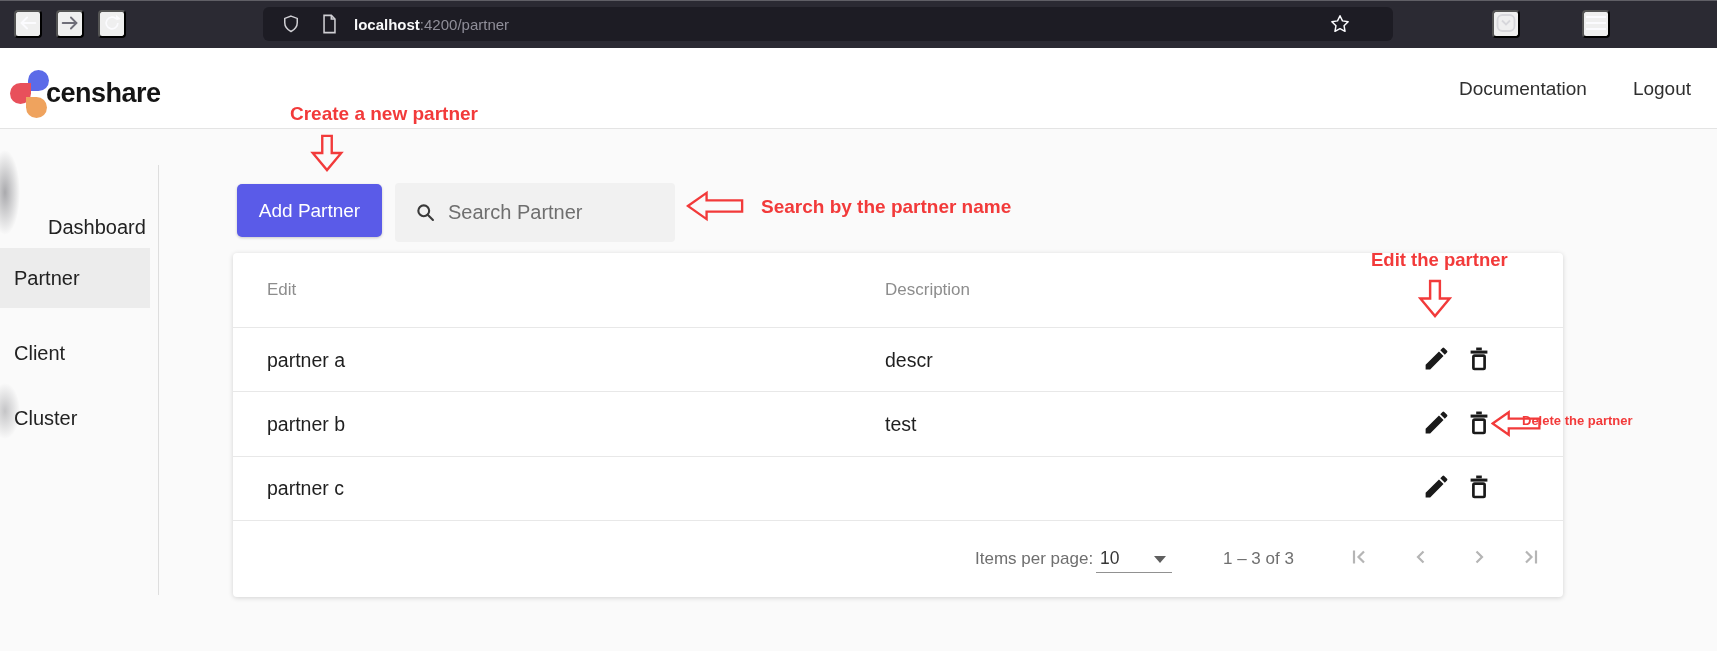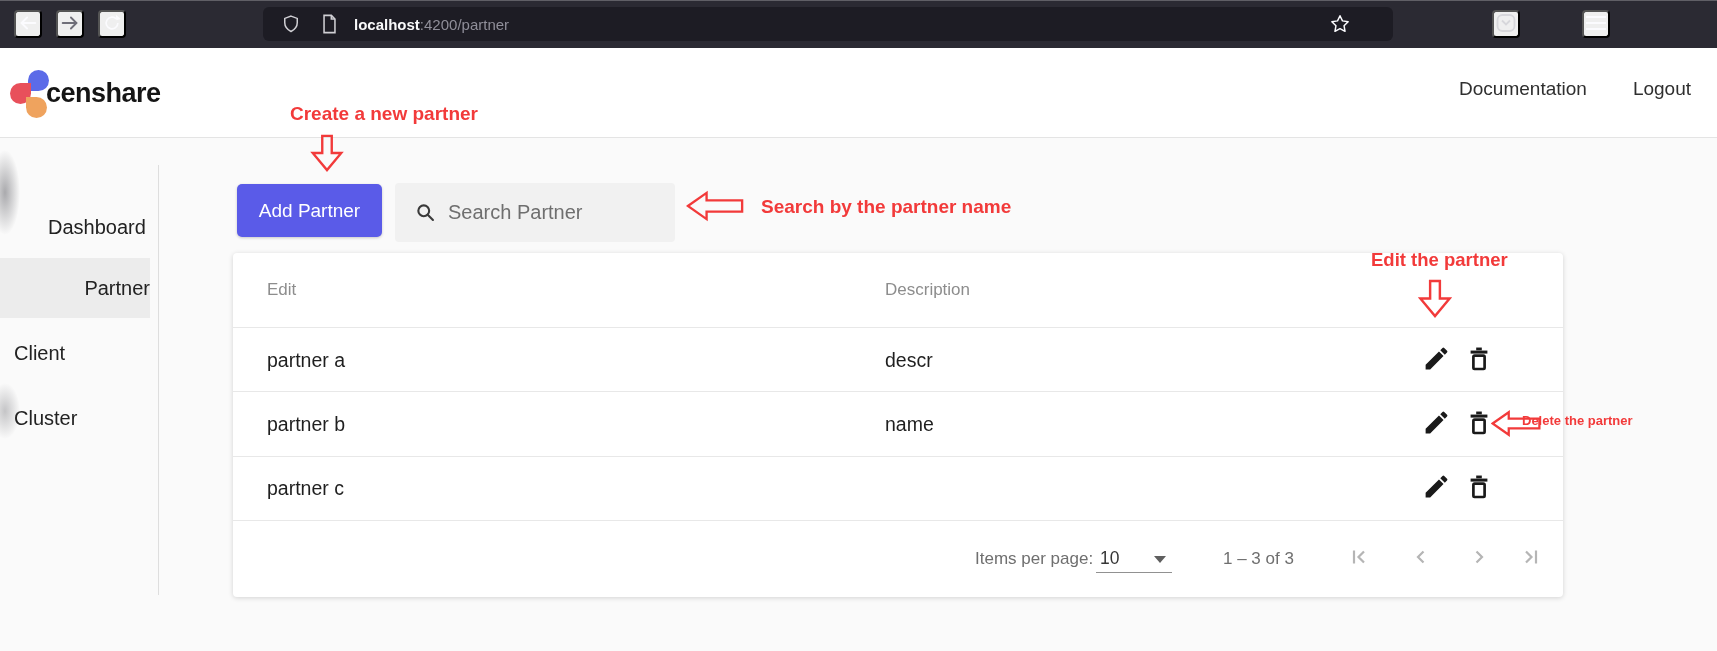--- a/index.html
+++ b/index.html
@@ -13,21 +13,21 @@
     align-items:center;justify-content:center;cursor:pointer;}
   .urlbar{position:absolute;left:263px;top:7px;width:1130px;height:34px;background:#1d1c24;
     border-radius:6px;display:flex;align-items:center;}
   .urlbar .u-icon{margin-left:18px;display:flex;align-items:center;}
   .url-text{margin-left:16px;font-size:15px;white-space:nowrap;}
   .url-host{color:#f9f9fa;font-weight:600;}
   .url-rest{color:#8f8e99;}
   .star-wrap{position:absolute;right:42px;top:6px;width:22px;height:22px;}
 
   
-  .app-header{position:absolute;left:0;top:48px;width:1717px;height:90px;background:#ffffff;
+  .app-header{position:absolute;left:0;top:48px;width:1717px;height:81px;background:#ffffff;
     border-bottom:1px solid #e4e4e4;}
   .logo{position:absolute;left:10px;top:22px;width:240px;height:50px;}
   .petal{position:absolute;width:21px;height:21px;}
   .petal.blue{left:18px;top:0;background:#5b6be8;border-radius:50% 50% 50% 0;}
   .petal.red{left:0;top:13px;background:#e8505b;border-radius:50% 0 50% 50%;}
   .petal.orange{left:16px;top:27px;background:#efa35e;border-radius:0 50% 50% 50%;}
   .wordmark{position:absolute;left:36px;top:8px;font-size:27px;font-weight:600;color:#151515;letter-spacing:-0.5px;}
   .header-links{position:absolute;right:26px;top:0;height:81px;display:flex;align-items:center;gap:46px;}
   .header-link{font-size:19px;color:#2f2f2f;cursor:pointer;}
 
@@ -156,21 +156,21 @@
     <div class="header-links">
       <span class="header-link">Documentation</span>
       <span class="header-link">Logout</span>
     </div>
   </div>
 
   <div class="smudge" style="top:150px;height:85px;opacity:.45;"></div>
   <div class="smudge" style="top:383px;height:56px;opacity:.3;"></div>
   <div class="side-divider"></div>
   <div class="side-item" style="top:197px;margin-left:34px;"><span>Dashboard</span></div>
-  <div class="side-item active" style="top:258px;text-align:right;"><span>Partner</span></div>
+  <div class="side-item active" style="top:248px;"><span>Partner</span></div>
   <div class="side-item" style="top:323px;"><span>Client</span></div>
   <div class="side-item" style="top:388px;"><span>Cluster</span></div>
 
   <button class="add-btn">Add Partner</button>
   <div class="search-box">
     <span style="display:flex;">
       <svg width="21" height="21" viewBox="0 0 24 24" fill="none" stroke="#3a3a3a" stroke-width="2.4" stroke-linecap="round">
           <circle cx="10" cy="10" r="6.2"></circle>
           <path d="M14.8 14.8L20.5 20.5"></path>
         </svg>
@@ -198,21 +198,21 @@
                 <rect x="9.6" y="2.6" width="4.8" height="2.4" fill="#1a1a1a"></rect>
                 <rect x="4.8" y="5.2" width="14.4" height="2.6" fill="#1a1a1a"></rect>
                 <rect x="7.2" y="9.6" width="9.6" height="11.4" rx="1" stroke="#1a1a1a" stroke-width="2.3"></rect>
               </svg></span>
           </button>
       </span>
     </div>
 
     <div class="t-row t-data">
       <span class="cell col-name cell-txt">partner b</span>
-      <span class="cell col-desc cell-txt">name</span>
+      <span class="cell col-desc cell-txt">test</span>
       <span class="row-actions">
         <button class="icon-btn">
             <span><svg width="29" height="29" viewBox="0 0 24 24" fill="#1a1a1a">
                 <path d="M3 17.25V21h3.75L17.81 9.94l-3.75-3.75L3 17.25zM20.71 7.04a1 1 0 0 0 0-1.41l-2.34-2.34a1 1 0 0 0-1.41 0l-1.83 1.83 3.75 3.75 1.83-1.83z"></path>
               </svg></span>
           </button>
         <button class="icon-btn">
             <span><svg width="28" height="29" viewBox="0 0 24 24" fill="none">
                 <rect x="9.6" y="2.6" width="4.8" height="2.4" fill="#1a1a1a"></rect>
                 <rect x="4.8" y="5.2" width="14.4" height="2.6" fill="#1a1a1a"></rect>

